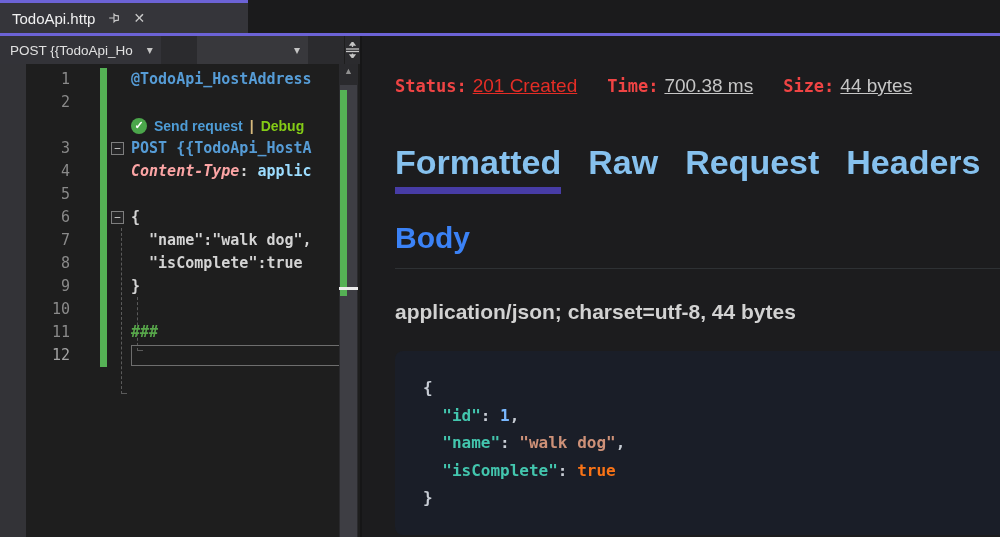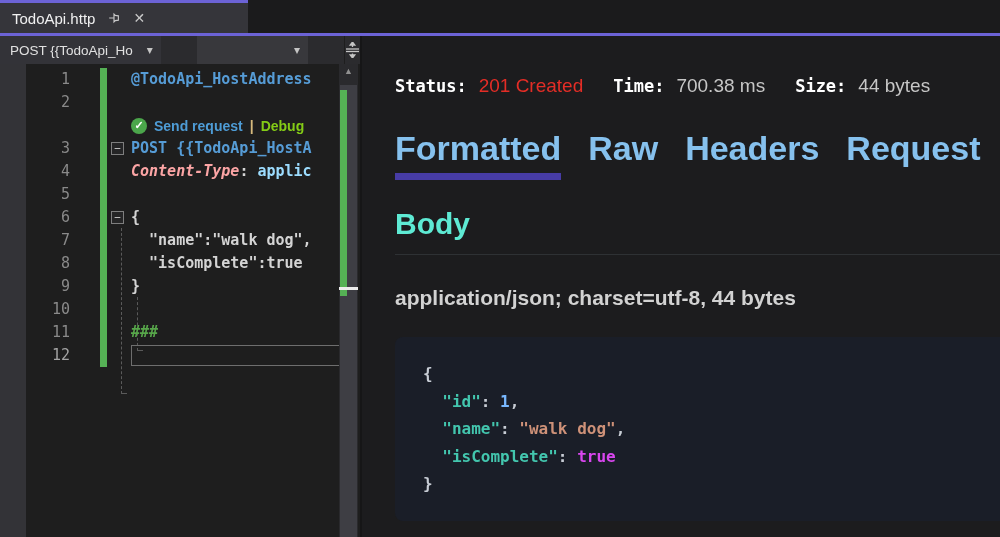--- a/index.html
+++ b/index.html
@@ -52,38 +52,38 @@
   .vscroll { position:absolute; right:2px; top:0; bottom:0; width:19px; background:#2A2A2D; z-index:4; }
   .vscroll .up { position:absolute; top:2px; left:0; right:0; text-align:center; color:#909090; font-size:9px; }
   .vscroll .thumb { position:absolute; left:1px; right:1px; top:21px; bottom:0; background:#3E3E44; }
   .vscroll .annot { position:absolute; left:1px; width:7px; top:26px; height:206px; background:#55B155; }
   .vscroll .caret-mark { position:absolute; left:0; right:0; top:223px; height:3px; background:#ECECEC; }
 
   
   .right-pane { position:absolute; top:36px; left:362px; right:0; bottom:0; background:#1C1C1E;
                 padding-left:33px; overflow:hidden; }
   .status-row { margin-top:39px; display:flex; align-items:baseline; white-space:nowrap; }
-  .st-label { font:700 17px "DejaVu Sans Mono",monospace; color:#ffffff;text-align:right; }
-  .st-val { font:400 19px "Liberation Sans",sans-serif; color:#C6C6C6; margin-left:12px; }
+  .st-label { font:700 17px "DejaVu Sans Mono",monospace; color:#ef4444;text-align:right; }
+  .st-val { font:400 19px "Liberation Sans",sans-serif; color:#C6C6C6; margin-left:6px;text-decoration:underline; }
   .st-val.red { color:#E42D26; }
   .st-gap { width:30px; flex:none; }
 
-  .resp-tabs { margin-top:33px; display:flex; gap:27px; align-items:flex-start; white-space:nowrap; }
+  .resp-tabs { margin-top:47px; display:flex; gap:27px; align-items:flex-start; white-space:nowrap; }
   .resp-tab { font:700 34px/1.1 "Liberation Sans",sans-serif; color:#86C1EE; padding-bottom:6px; }
   .resp-tab.active { border-bottom:7px solid #473CA6; }
 
-  .body-heading { margin-top:27px; font:600 30px "Liberation Sans",sans-serif; color:#5eead4; }
+  .body-heading { margin-top:27px; font:600 30px "Liberation Sans",sans-serif; color:#3b82f6; }
   .rule { margin-top:13px; border:none; border-top:1px solid #2E3134; margin-right:0; }
   .ct-line { margin-top:31px; font:700 21px "Liberation Sans",sans-serif; color:#D2D2D2; }
 
   .code-card { margin-top:27px; margin-right:-14px; background:#1A1E28; border-radius:8px;
                padding:23px 28px; min-height:170px; }
   .jl { font:700 16px/27.5px "DejaVu Sans Mono",monospace; white-space:pre; }
   .j-key { color:#43C6AE; } .j-num { color:#79B8FF; } .j-str { color:#CE9178; }
-  .j-bool { color:#d946ef; } .j-punct { color:#C8CDD5; }
+  .j-bool { color:#f97316; } .j-punct { color:#C8CDD5; }
 </style>
 </head>
 <body>
 
 <div class="screen">
 
   <div class="tabstrip">
     <div class="tab">
       <span class="tab-title">TodoApi.http</span>
       <span class="tab-icon">
@@ -210,22 +210,22 @@
       <span class="st-label">Time:</span>
       <span class="st-val">700.38 ms</span>
       <span class="st-gap"></span>
       <span class="st-label">Size:</span>
       <span class="st-val">44 bytes</span>
     </div>
 
     <div class="resp-tabs" id="resp-tabs">
         <span class="resp-tab active">Formatted</span>
         <span class="resp-tab">Raw</span>
+        <span class="resp-tab">Request</span>
         <span class="resp-tab">Headers</span>
-        <span class="resp-tab">Request</span>
       </div>
 
     <div class="body-heading">Body</div>
     <hr class="rule">
 
     <div class="ct-line">application/json; charset=utf-8, 44 bytes</div>
 
     <div class="code-card" id="json-card">
         <div class="jl"><span class="j-punct">{</span></div>
         <div class="jl"><span class="j-key">  "id"</span><span class="j-punct">: </span><span class="j-num">1</span><span class="j-punct">,</span></div>

